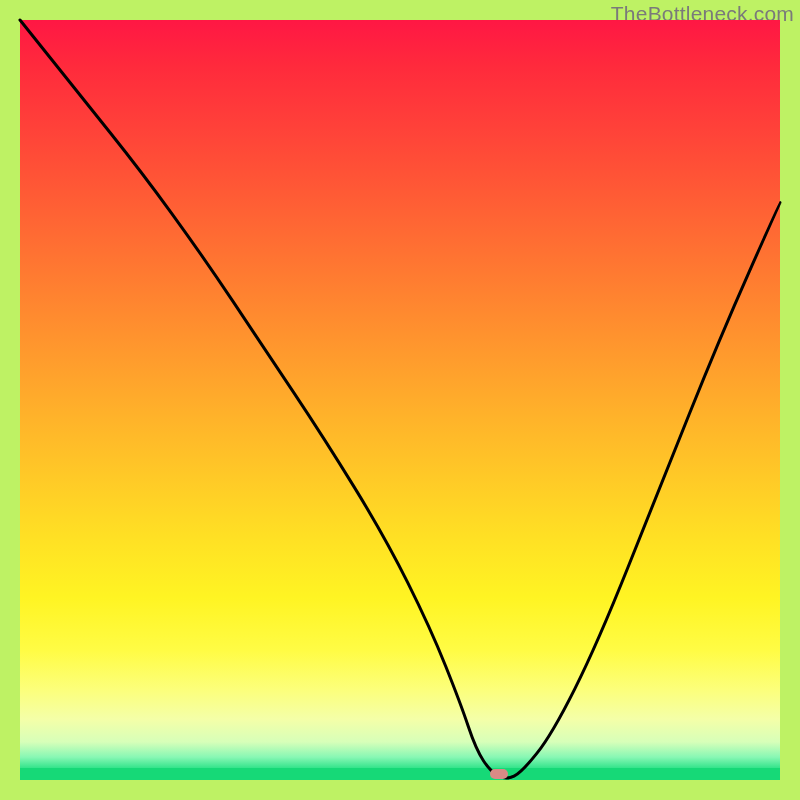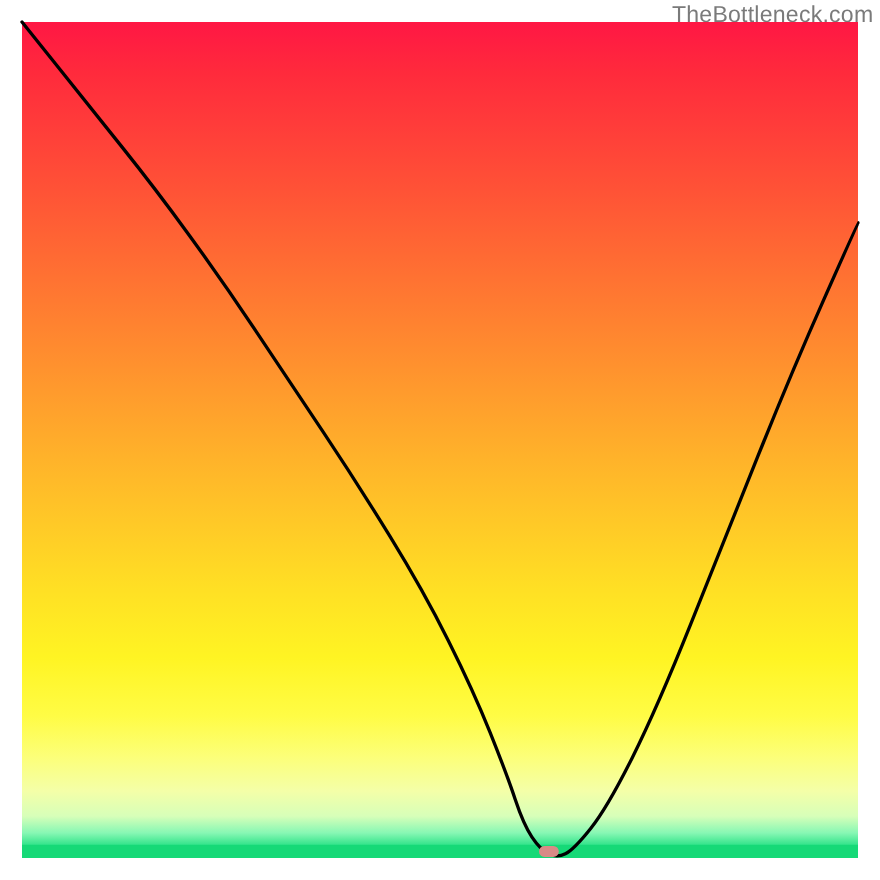--- a/index.html
+++ b/index.html
@@ -8,21 +8,21 @@
     width: 800px;
     height: 800px;
     background: #000;
     overflow: hidden;
     font-family: Arial, Helvetica, sans-serif;
   }
   .frame {
     position: relative;
     width: 800px;
     height: 800px;
-    background: #ffffff;
+    background: #bef264;
   }
   .plot-area {
     position: absolute;
     left: 20px;
     top: 20px;
     width: 760px;
     height: 760px;
     
     background: linear-gradient(
       to bottom,

